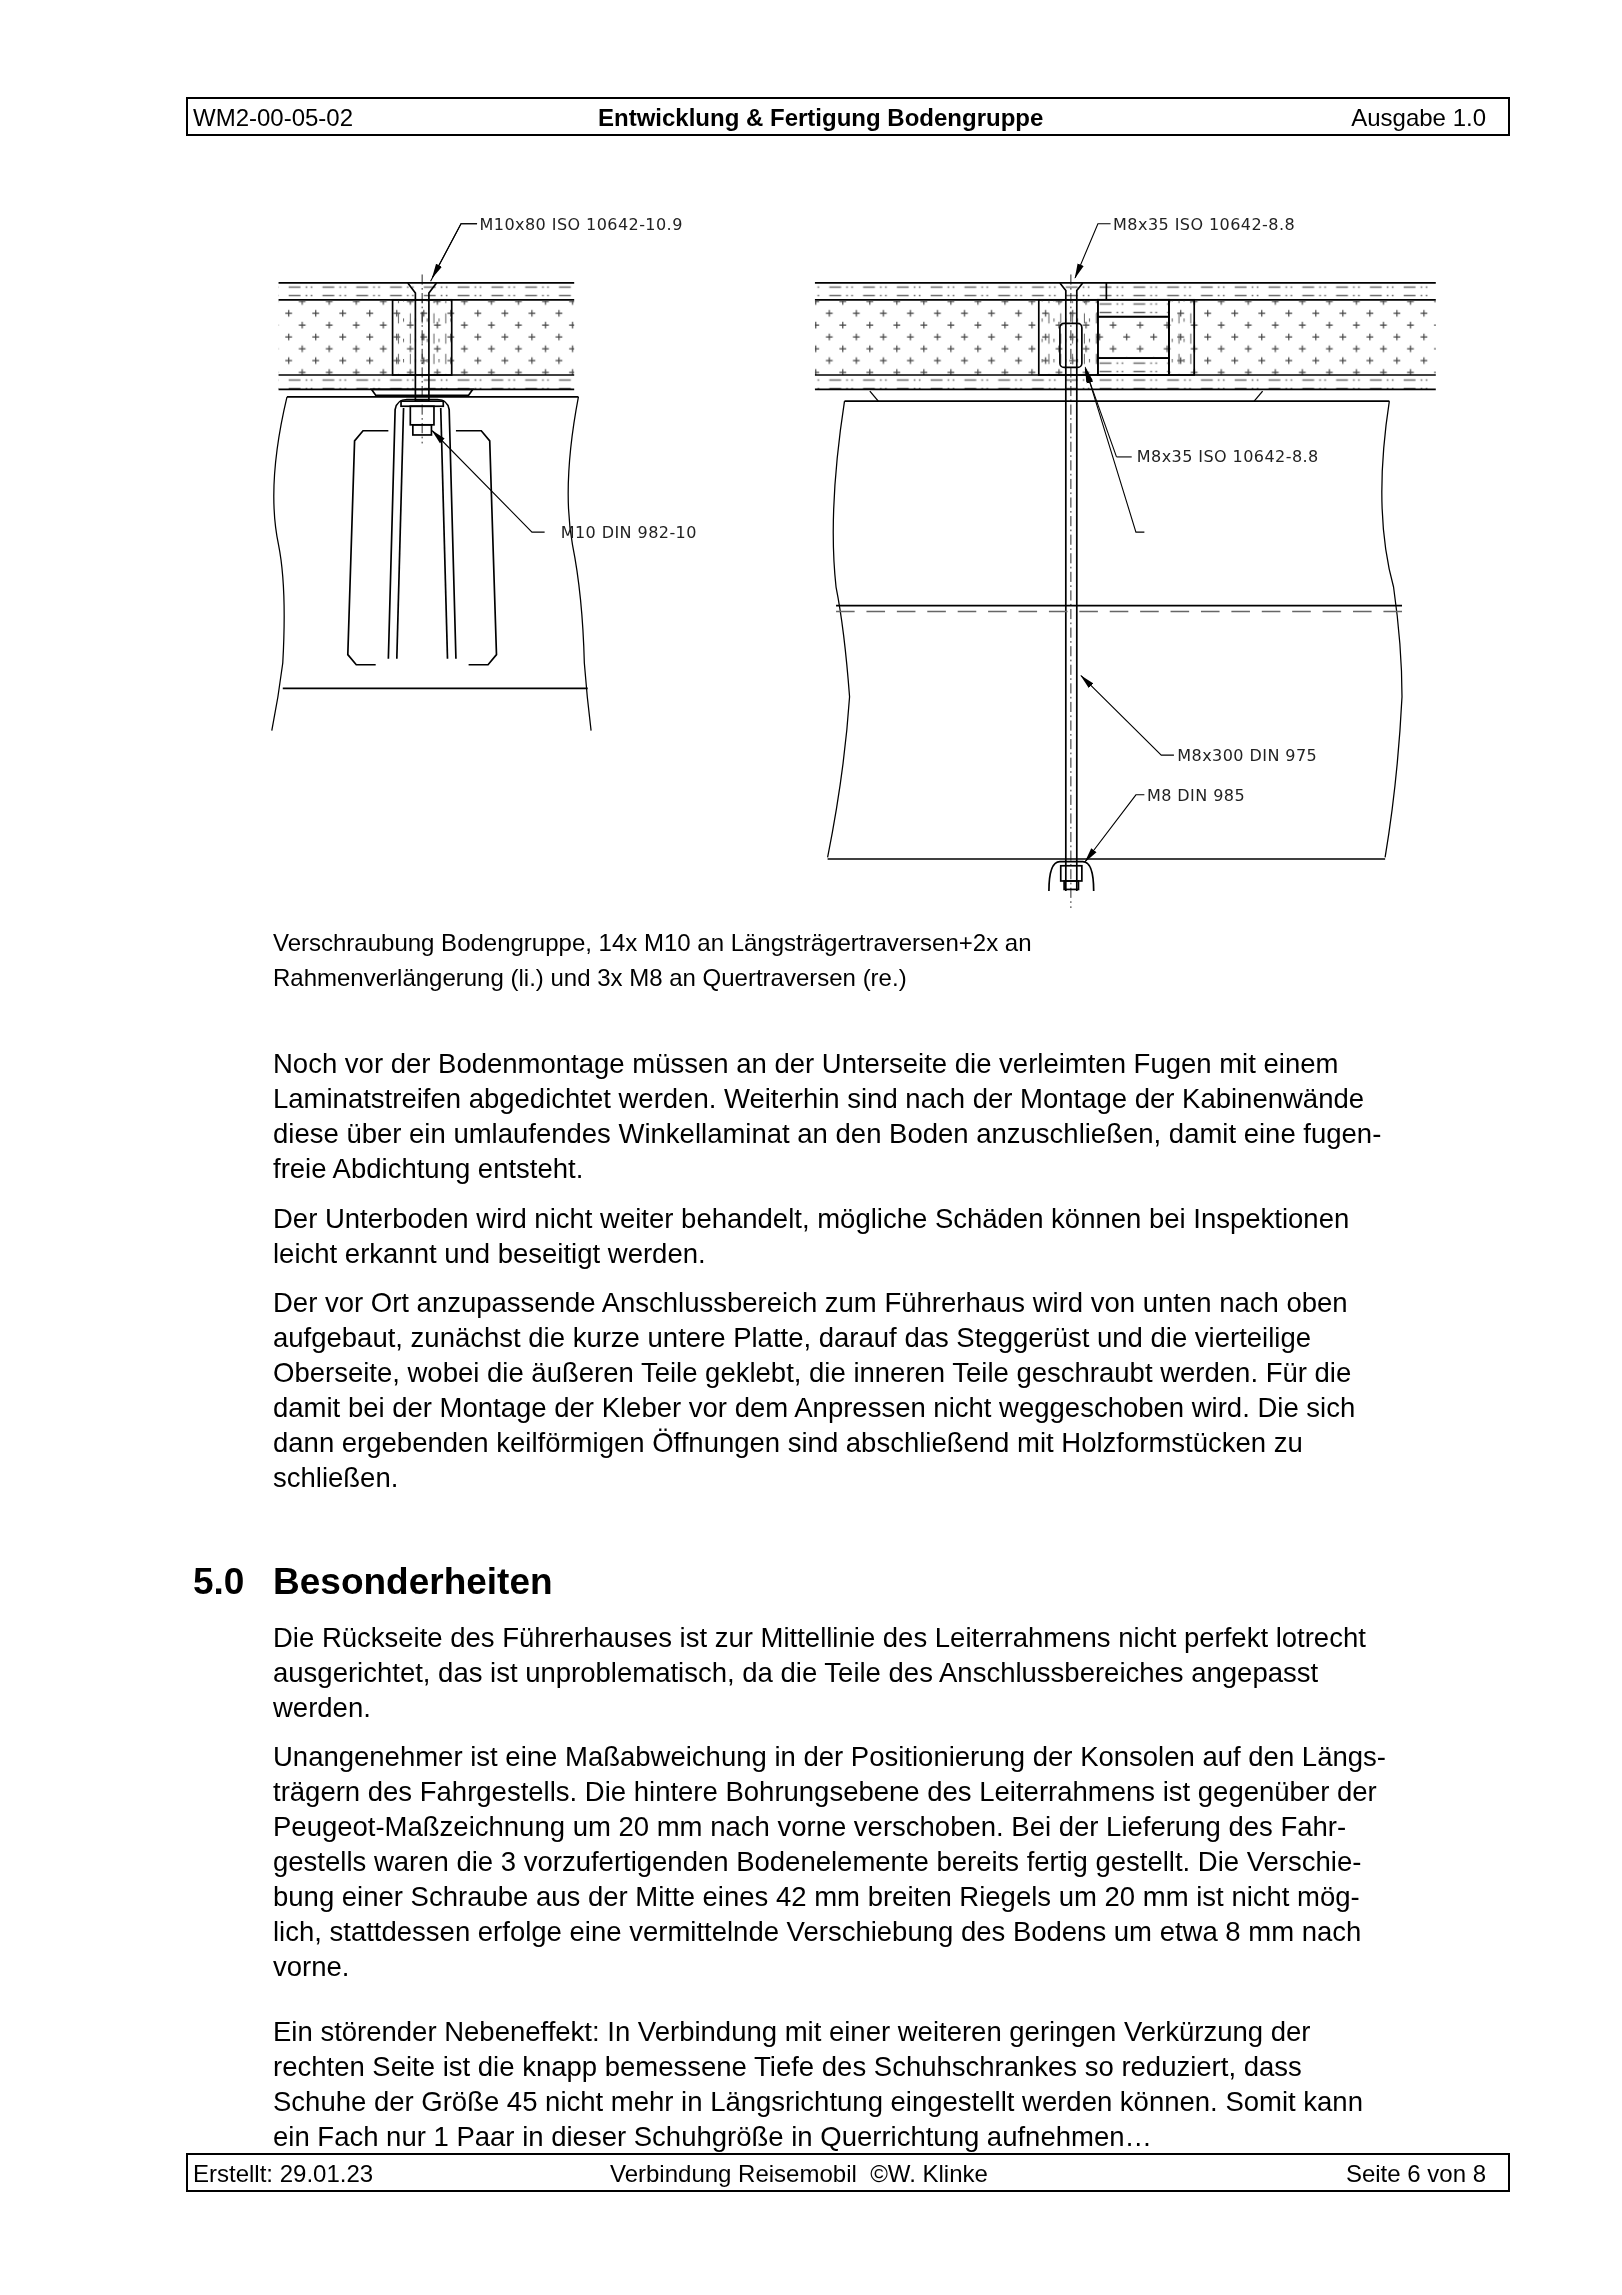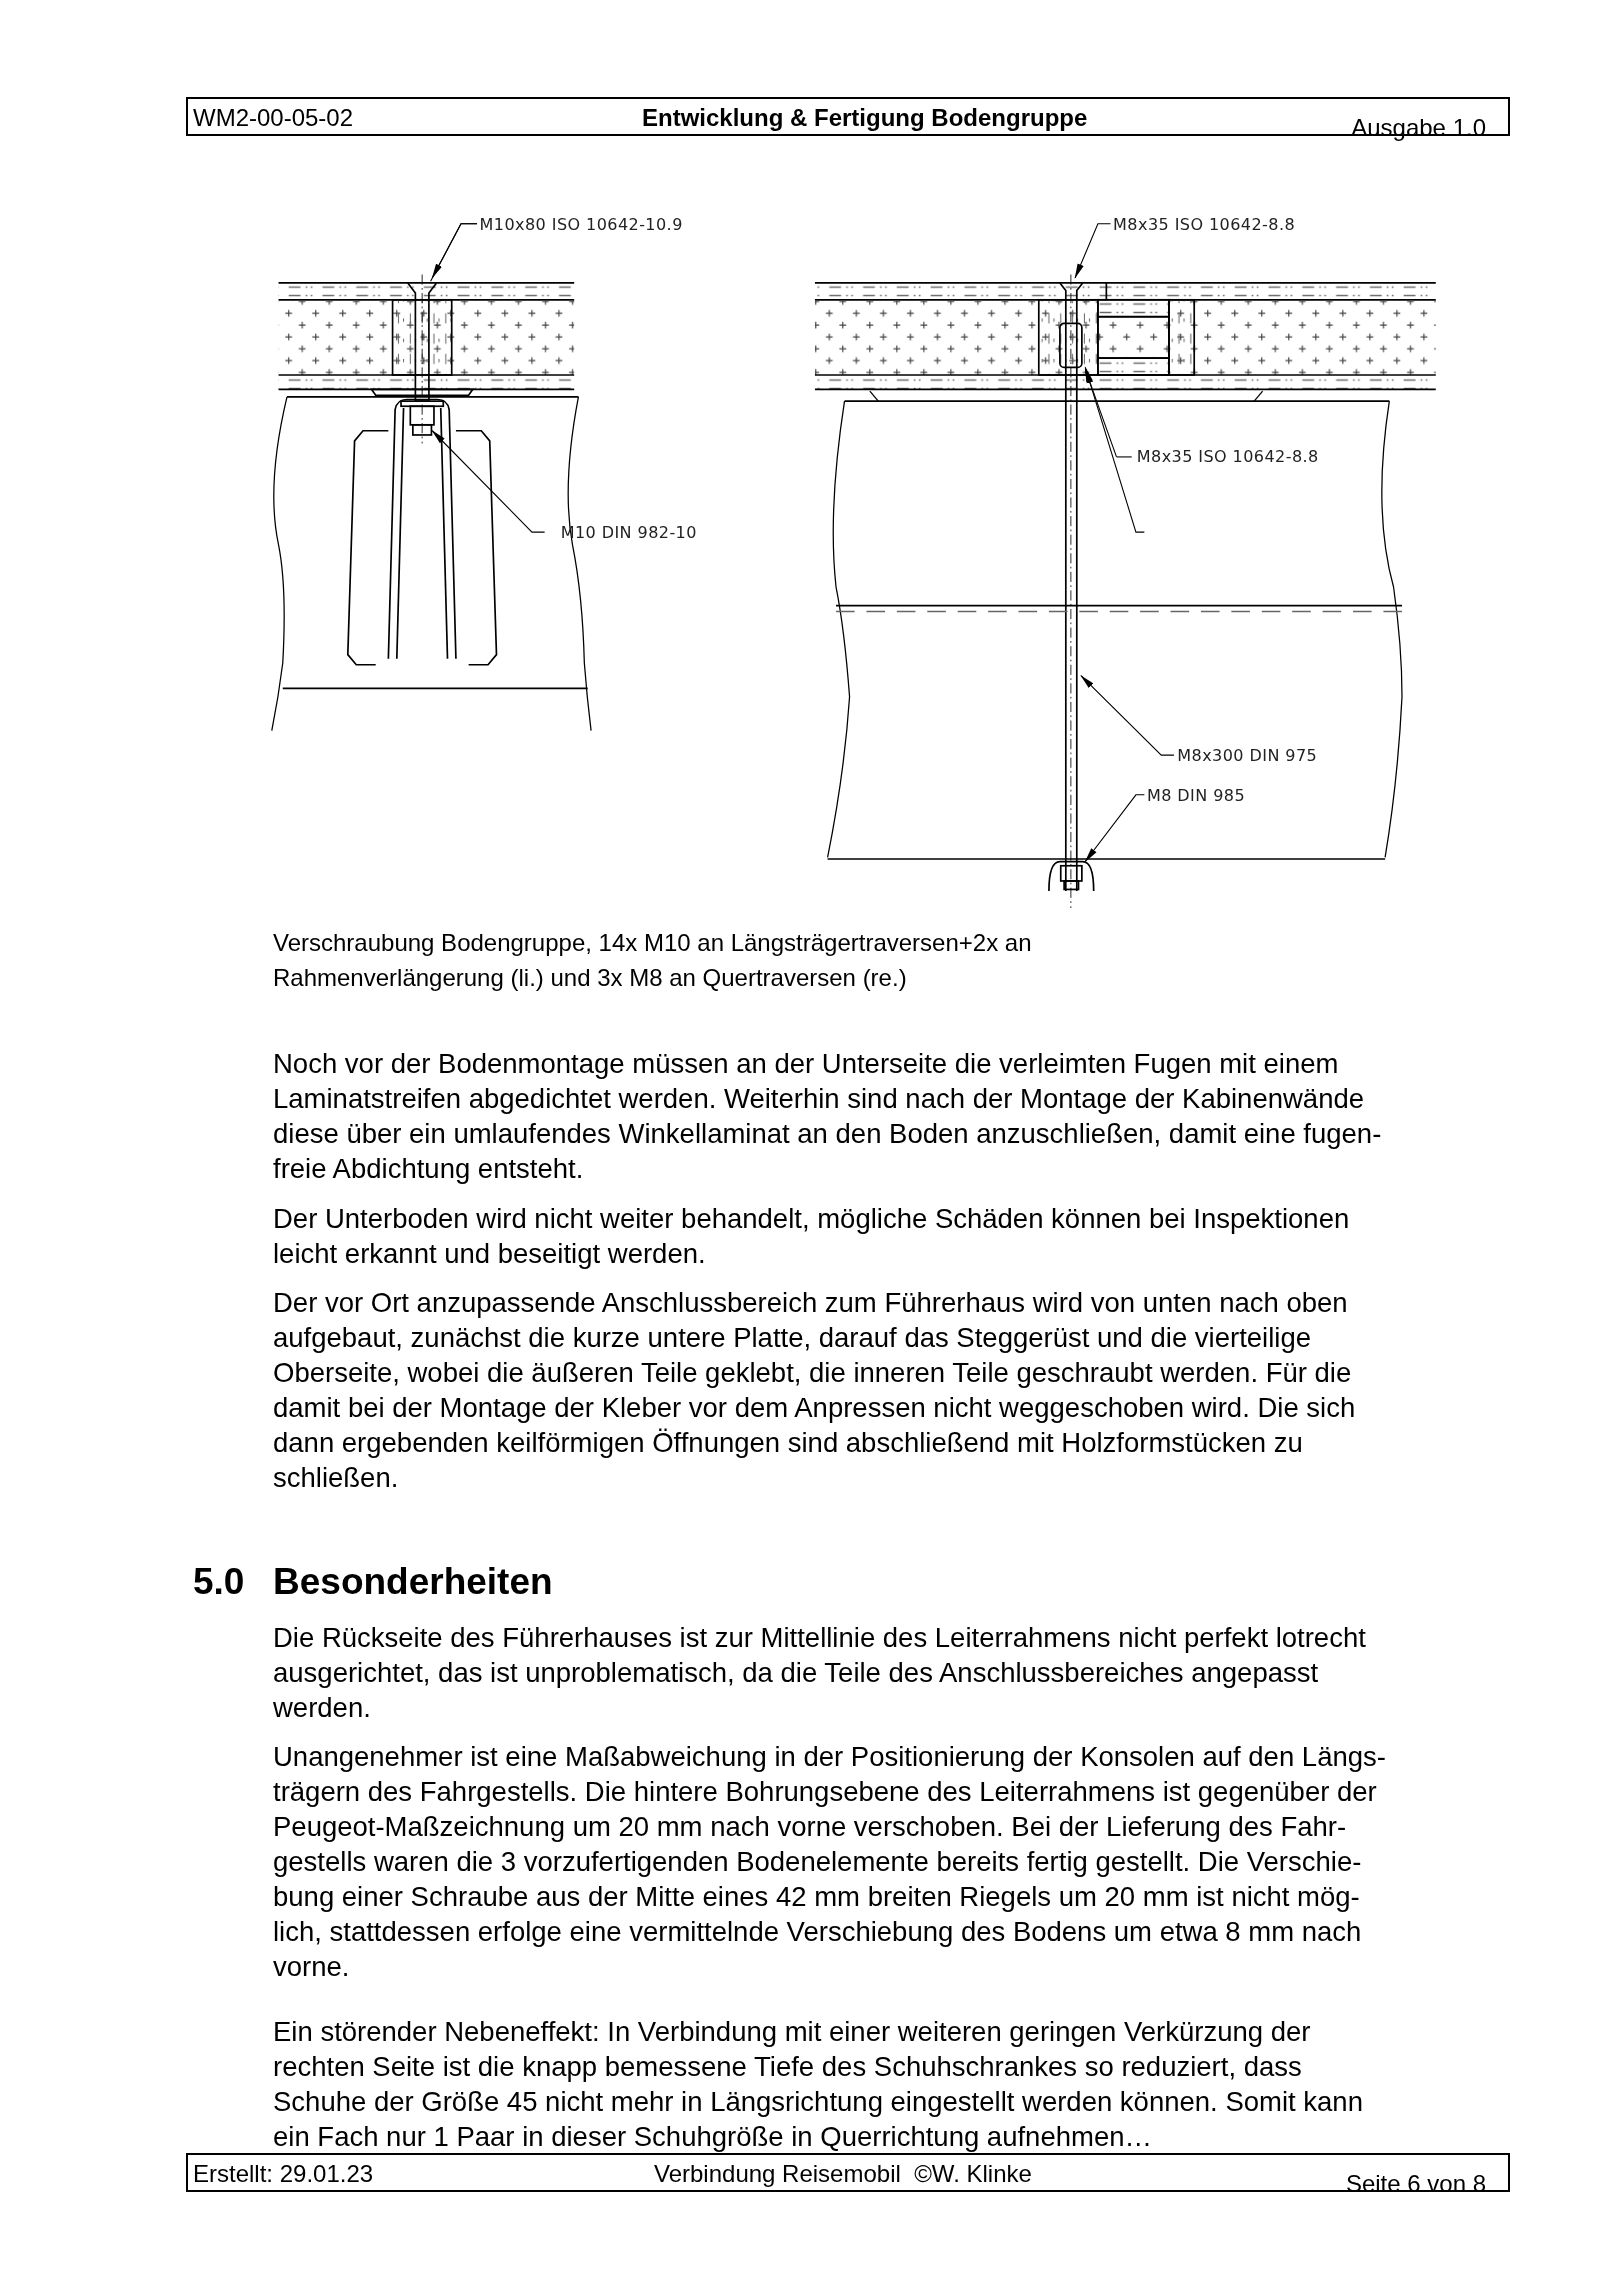--- a/index.html
+++ b/index.html
@@ -2,22 +2,22 @@
 <html style="font-size:13.5px"><head>
 <meta charset="utf-8">
 <style>
   html, body { margin: 0; padding: 0; background: #ffffff; }
   body { width: 1622px; height: 2295px; position: relative; font-family: "Liberation Sans", sans-serif; color: #000; overflow: hidden; }
   .hdr, .ftr { position: absolute; left: 186px; width: 1324px; height: 39px; border: 2.5px solid #000; box-sizing: border-box; font-size: 24px; }
   .hdr { top: 97px; }
   .ftr { top: 2153px; }
   .hdr span, .ftr span { position: absolute; top: 2.5px; line-height: 32px; white-space: nowrap; }
   .l { left: 5px; }
-  .c { left: 414px; margin-left: 44px; }
-  .r { right: 22px; margin-top: 10px; }
+  .c { left: 414px; }
+  .r { right: 22px; }
   .hdr .c { left: 410px; font-weight: bold; }
   .ftr .c { left: 422px; }
   .drawing { position: absolute; left: 253px; top: 190px; width: 1183px; height: 718px; }
   .caption { position: absolute; left: 273px; top: 925px; font-size: 24px; line-height: 35px; width: 1225px; }
   .body { position: absolute; left: 273px; width: 1234px; font-size: 27.5px; line-height: 35px; }
   .h2 { position: absolute; left: 193px; top: 1561px; font-size: 37px; font-weight: bold; white-space: nowrap; }
   .h2 .num { display: inline-block; width: 80px; }
   .lbl { font-family: "DejaVu Sans", sans-serif; font-size: 19px; fill: #222; letter-spacing: 0.5px; }
 </style>
 </head>

